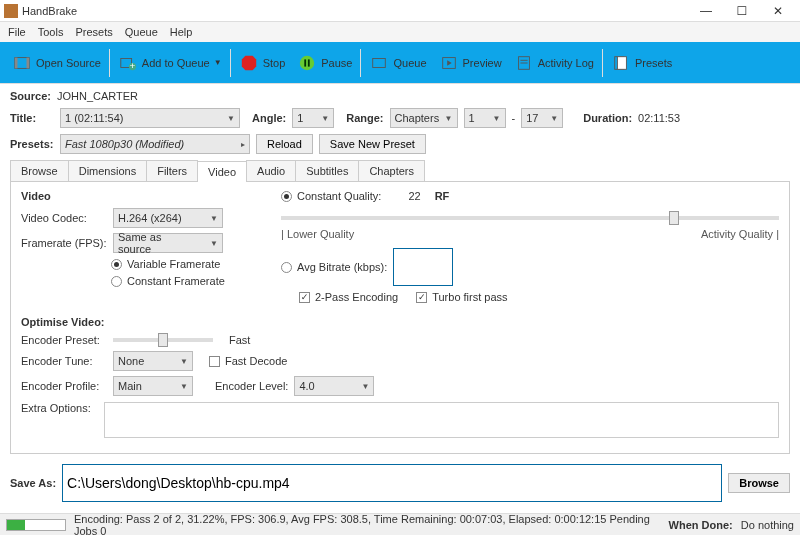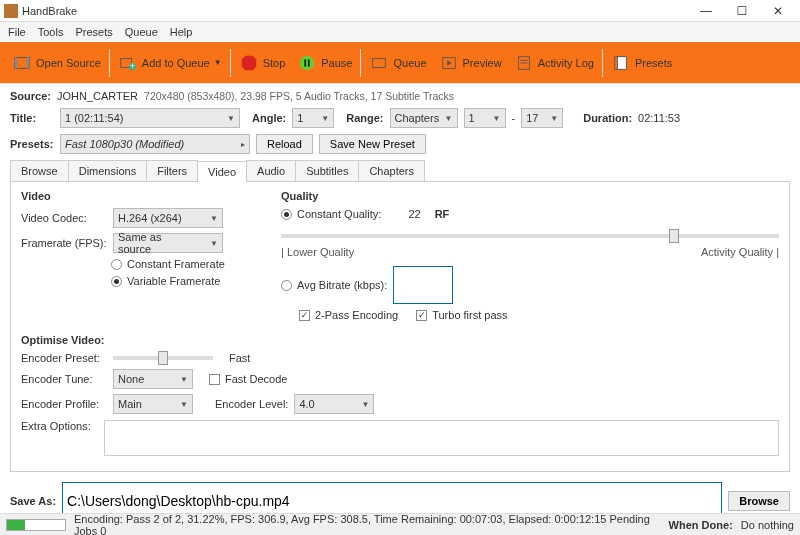--- a/index.html
+++ b/index.html
@@ -4,21 +4,21 @@
 <style>
 * { box-sizing: border-box; margin: 0; padding: 0; font-family: "Segoe UI", Tahoma, sans-serif; font-size: 11px; }
 body { background: #fff; width: 800px; height: 535px; overflow: hidden; color: #333; }
 .titlebar { height: 22px; display: flex; align-items: center; padding: 0 4px; border-bottom: 1px solid #ddd; }
 .titlebar-icon { width: 14px; height: 14px; background: #b87333; margin-right: 4px; }
 .titlebar-title { flex: 1; font-size: 11px; }
 .win-controls { display: flex; gap: 0; }
 .win-btn { width: 36px; height: 20px; display: flex; align-items: center; justify-content: center; font-size: 12px; }
 .menubar { height: 20px; display: flex; align-items: center; padding: 0 4px; gap: 4px; background: #f5f5f5; }
 .menu-item { font-size: 11px; padding: 2px 4px; cursor: default; }
-.toolbar { height: 42px; display: flex; align-items: center; padding: 0 6px; background: #f97316; border-bottom: 1px solid #ddd; }
+.toolbar { height: 42px; display: flex; align-items: center; padding: 0 6px; background: #0ea5e9; border-bottom: 1px solid #ddd; }
 .tool-btn { display: flex; align-items: center; gap: 4px; padding: 4px 6px; cursor: default; }
 .tool-icon { width: 20px; height: 20px; display: inline-flex; align-items: center; justify-content: center; }
 .sep { width: 1px; height: 28px; background: #ddd; margin: 0 2px; }
 .content { padding: 6px 10px; }
 .row { display: flex; align-items: center; gap: 6px; margin-bottom: 6px; }
 .lbl { font-weight: bold; font-size: 11px; }
 .meta { color: #666; font-size: 10.5px; }
 .select { background: #e9e9e9; border: 1px solid #bbb; padding: 2px 4px; display: flex; align-items: center; justify-content: space-between; font-size: 11px; height: 20px; }
 .select .caret { font-size: 8px; color: #555; }
 .btn { background: #eee; border: 1px solid #bbb; padding: 3px 10px; font-size: 11px; cursor: default; }
@@ -147,21 +147,20 @@
       </span>
     <span>Presets</span>
   </div>
 </div>
 
 <div class="content">
 
   <div class="row">
     <span class="lbl">Source:</span>
     <span>JOHN_CARTER</span>
-    <span class="meta">720x480 (853x480), 23.98 FPS, 5 Audio Tracks, 17 Subtitle Tracks</span>
   </div>
 
   <div class="row">
     <span class="lbl" style="width:44px;">Title:</span>
     <div class="select" style="width:180px;">
       <span>1 (02:11:54)</span>
         <span class="caret">▼</span>
     </div>
     <span class="lbl" style="margin-left:6px;">Angle:</span>
     <div class="select" style="width:42px;">
@@ -220,34 +219,33 @@
         </div>
         <div class="field-row">
           <span style="width:86px;">Framerate (FPS):</span>
           <div class="select" style="width:110px;gap:44px;">
             <span>Same as source</span>
               <span class="caret">▼</span>
           </div>
         </div>
         <div class="field-row" style="margin-left:90px;">
           <label class="radio">
+            <span class="radio-dot on"></span>
+            <span>Variable Framerate</span>
+          </label>
+        </div>
+        <div class="field-row" style="margin-left:90px;">
+          <label class="radio">
             <span class="radio-dot"></span>
             <span>Constant Framerate</span>
           </label>
         </div>
-        <div class="field-row" style="margin-left:90px;">
-          <label class="radio">
-            <span class="radio-dot on"></span>
-            <span>Variable Framerate</span>
-          </label>
-        </div>
       </div>
 
       <div class="col-r">
-        <div class="section-title">Quality</div>
         <div class="field-row">
           <label class="radio">
             <span class="radio-dot on"></span>
             <span>Constant Quality:</span>
           </label>
           <span style="margin-left:21px;">22</span>
           <span style="margin-left:8px;font-weight:bold;">RF</span>
         </div>
         <div class="slider-track">
           <div class="slider-thumb" style="left:78%;"></div>

